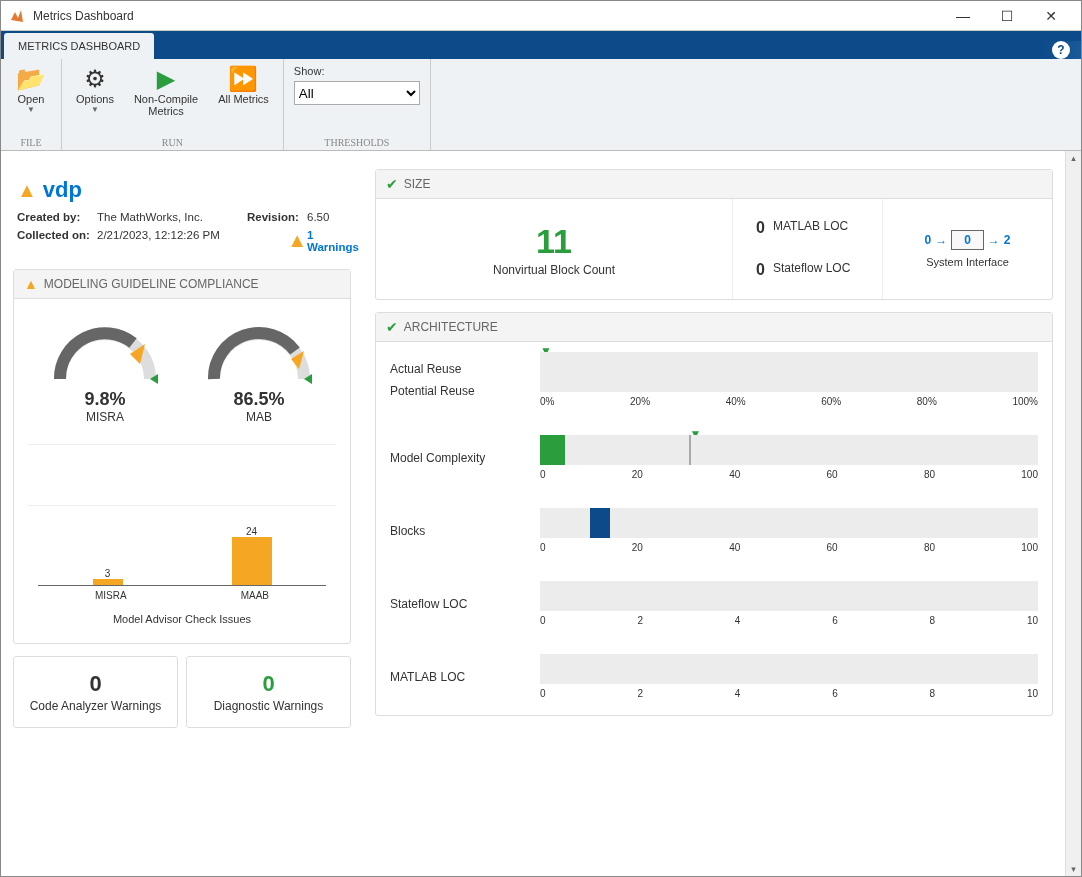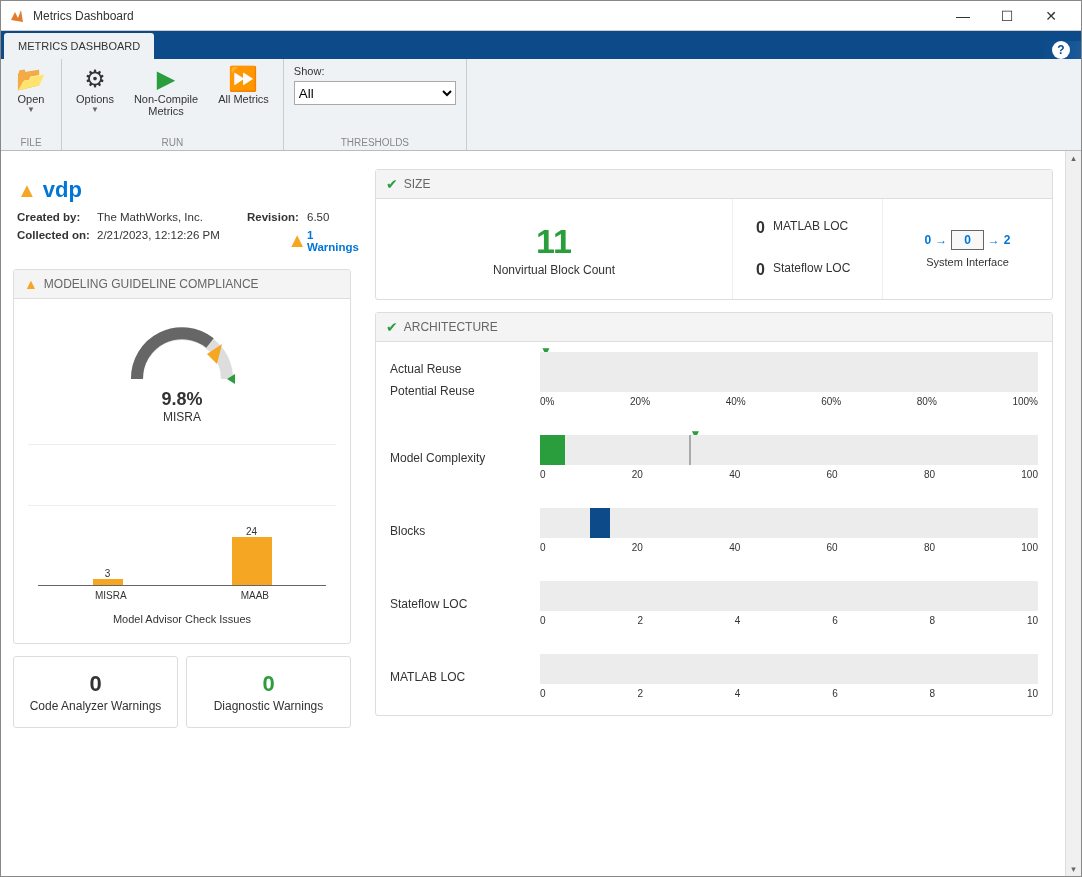--- a/index.html
+++ b/index.html
@@ -69,25 +69,25 @@
   display:flex; flex-direction:column; align-items:center;
   padding: 0 6px;
   cursor:pointer;
   font-size: 11px;
   text-align:center;
   min-width: 44px;
 }
 .toolbtn .ico { font-size: 24px; height: 28px; display:flex; align-items:center; }
 .toolbtn .ico.green { color:#2a9d3d; }
 .toolbtn .drop { font-size: 8px; color:#666; }
-.toolgroup .label { font-size: 10px; color:#888; text-align:center; margin-top:2px; }
+.toolgroup .label { font-size: 10px; color:#888; text-align:center; margin-top:2px;font-family:Liberation Serif, serif; }
 .thresholds { padding: 6px 10px 2px 10px; display:flex; flex-direction:column; }
 .thresholds .lbl { font-size:11px; margin-bottom:4px; }
 .thresholds select {
-  width: 162px; height: 24px; background:#fff; border:1px solid #aaa;
+  width: 126px; height: 24px; background:#fff; border:1px solid #aaa;
 }
 .content {
   display:flex;
   height: calc(877px - 30px - 28px - 92px - 2px);
   background:#fff;
   position:relative;
 }
 .content .scrollbar {
   width: 16px;
   background:#f0f0f0;
@@ -280,20 +280,30 @@
           <div class="gauge">
             <svg viewBox="0 0 120 70">
               <path d="M15 60 A 45 45 0 0 1 105 60" stroke="#ddd" stroke-width="12" fill="none"></path>
               <path d="M15 60 A 45 45 0 0 1 88 24" stroke="#666" stroke-width="12" fill="none"></path>
               <polygon points="85,35 100,25 95,45" fill="#f5a623"></polygon>
               <polygon points="105,60 113,55 113,65" fill="#2a9d3d"></polygon>
             </svg>
             <div class="pct">9.8%</div>
             <div class="glbl">MISRA</div>
           </div>
+          <div class="gauge">
+            <svg viewBox="0 0 120 70">
+              <path d="M15 60 A 45 45 0 0 1 105 60" stroke="#ddd" stroke-width="12" fill="none"></path>
+              <path d="M15 60 A 45 45 0 0 1 96 32" stroke="#666" stroke-width="12" fill="none"></path>
+              <polygon points="92,40 105,32 100,50" fill="#f5a623"></polygon>
+              <polygon points="105,60 113,55 113,65" fill="#2a9d3d"></polygon>
+            </svg>
+            <div class="pct">86.5%</div>
+            <div class="glbl">MAB</div>
+          </div>
         </div>
         <div class="checks-chart">
           <div class="bars">
             <div class="barwrap">
               <span style="font-size:10px">3</span>
               <div class="bar" style="width:30px;height:6px"></div>
             </div>
             <div class="barwrap">
               <span style="font-size:10px">24</span>
               <div class="bar" style="width:40px;height:48px"></div>

